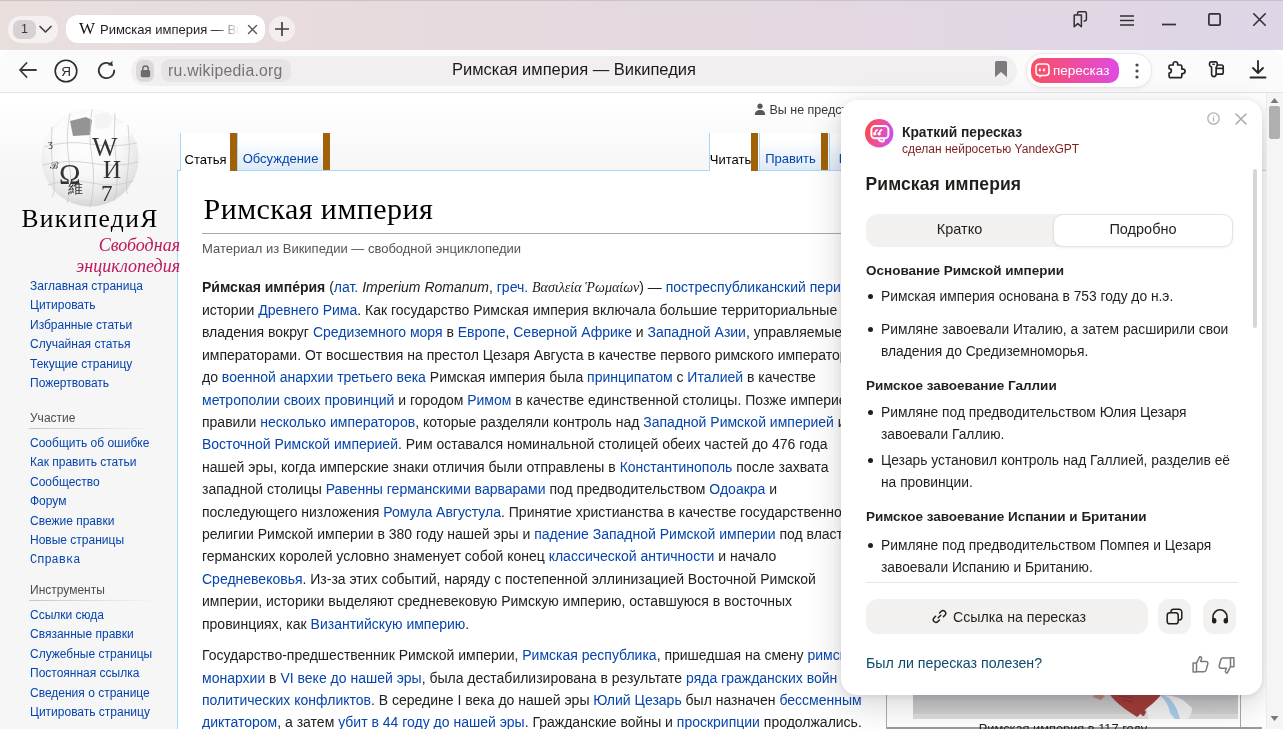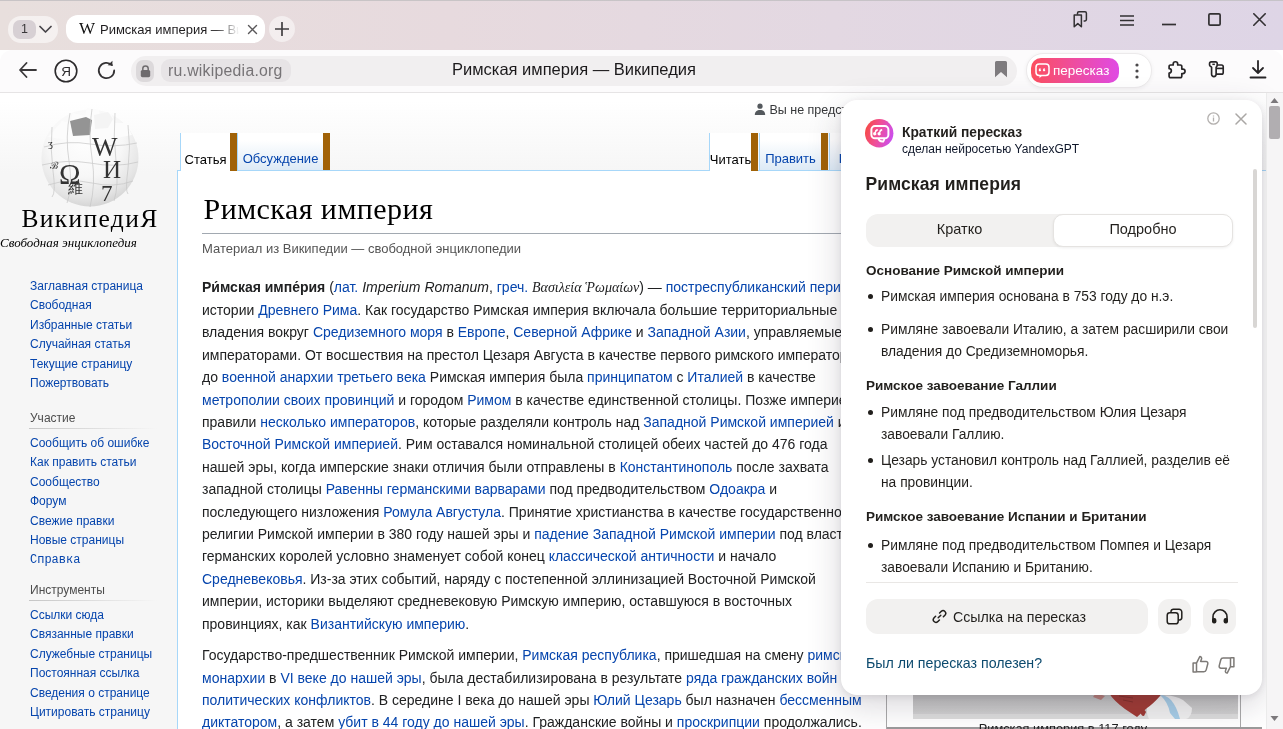--- a/index.html
+++ b/index.html
@@ -182,24 +182,24 @@
       <text x="19" y="77" font-size="29">Ω</text>
       <text x="52" y="49" font-size="27">W</text>
       <text x="63" y="71" font-size="25">И</text>
       <text x="28" y="86" font-size="15">維</text>
       <text x="61" y="94" font-size="23">7</text>
       <text x="8" y="40" font-size="11">ʒ</text>
       <text x="10" y="62" font-size="10">ℬ</text>
     </g>
   </svg>
   <div class="abs" style="left:0px; top:204.4px; width:180px; text-align:center; font-family:'Liberation Serif',serif; font-size:25.5px; letter-spacing:1.35px; color:#000;">ВикипедиЯ</div>
-  <div class="abs" style="left:0px; top:234.8px; width:180px; text-align:left; font-family:'Liberation Serif',serif; font-style:italic; font-size:13px; color:#000000;">Свободная энциклопедия</div>
+  <div class="abs" style="left:0px; top:234.8px; width:180px; text-align:right; font-family:'Liberation Serif',serif; font-style:italic; font-size:18px; color:#be185d;">Свободная энциклопедия</div>
 
   <div class="slink" style="top:278.5px;">Заглавная страница</div>
-  <div class="slink" style="top:298px;">Свободная</div>
+  <div class="slink" style="top:298px;">Цитировать</div>
   <div class="slink" style="top:317.5px;">Избранные статьи</div>
   <div class="slink" style="top:337px;">Случайная статья</div>
   <div class="slink" style="top:356.5px;">Текущие страницу</div>
   <div class="slink" style="top:376px;">Пожертвовать</div>
   <div class="shead" style="top:410.5px;">Участие</div>
   <div class="abs" style="left:29px; top:427.5px; width:128px; height:1px; background:linear-gradient(90deg,#c6c6c6,rgba(200,200,200,0));"></div>
   <div class="slink" style="top:435.5px;">Сообщить об ошибке</div>
   <div class="slink" style="top:455px;">Как править статьи</div>
   <div class="slink" style="top:474.5px;">Сообщество</div>
   <div class="slink" style="top:494px;">Форум</div>
@@ -285,21 +285,21 @@
         </defs>
       <circle cx="14.2" cy="14.2" r="14.2" fill="url(#ygpt)"></circle>
       <rect x="6.4" y="7.1" width="17" height="12.2" rx="3.6" fill="none" stroke="#fff" stroke-width="2"></rect>
       <path d="M13.4 19.2 C14.0 21.8 15.6 22.8 18.2 22.5 C19.1 21.5 19.4 20.4 19.4 19.2" fill="none" stroke="#fff" stroke-width="1.9"></path>
       <g fill="#fff">
         <path d="M12.65 10.1 C10.8 10.4 9.8 11.4 9.75 13 A1.75 1.75 0 1 0 11.55 14.6 L10.9 14.6 C10.9 13.1 11.5 12.2 12.95 11.6 Z"></path>
         <path d="M17.05 10.1 C15.2 10.4 14.2 11.4 14.15 13 A1.75 1.75 0 1 0 15.95 14.6 L15.3 14.6 C15.3 13.1 15.9 12.2 17.35 11.6 Z"></path>
       </g>
     </svg>
     <div class="abs" style="left:61px; top:24.5px; font-size:13.8px; font-weight:bold; color:#211f1c;">Краткий пересказ</div>
-    <div class="abs" style="left:61px; top:42px; font-size:12px; color:#0f172a;">сделан нейросетью YandexGPT</div>
+    <div class="abs" style="left:61px; top:42px; font-size:12px; color:#7f1d1d;">сделан нейросетью YandexGPT</div>
     <svg class="abs" style="left:366px; top:12px;" width="13" height="13" viewBox="0 0 13 13">
       <circle cx="6.5" cy="6.5" r="5.7" fill="none" stroke="#b3b0ae" stroke-width="1.3"></circle>
       <path d="M6.5 5.6 V9.6 M6.5 3.4 V4.4" stroke="#b3b0ae" stroke-width="1.3"></path>
     </svg>
     <svg class="abs" style="left:393.5px; top:13px;" width="12" height="12">
         <path d="M1 1 L11 11 M11 1 L1 11" stroke="#aaa7a5" stroke-width="1.5" stroke-linecap="round"></path>
       </svg>
 
     <div class="abs" style="left:24.5px; top:74px; font-size:17.5px; font-weight:bold; letter-spacing:0.1px; color:#211f1c;">Римская империя</div>
 

